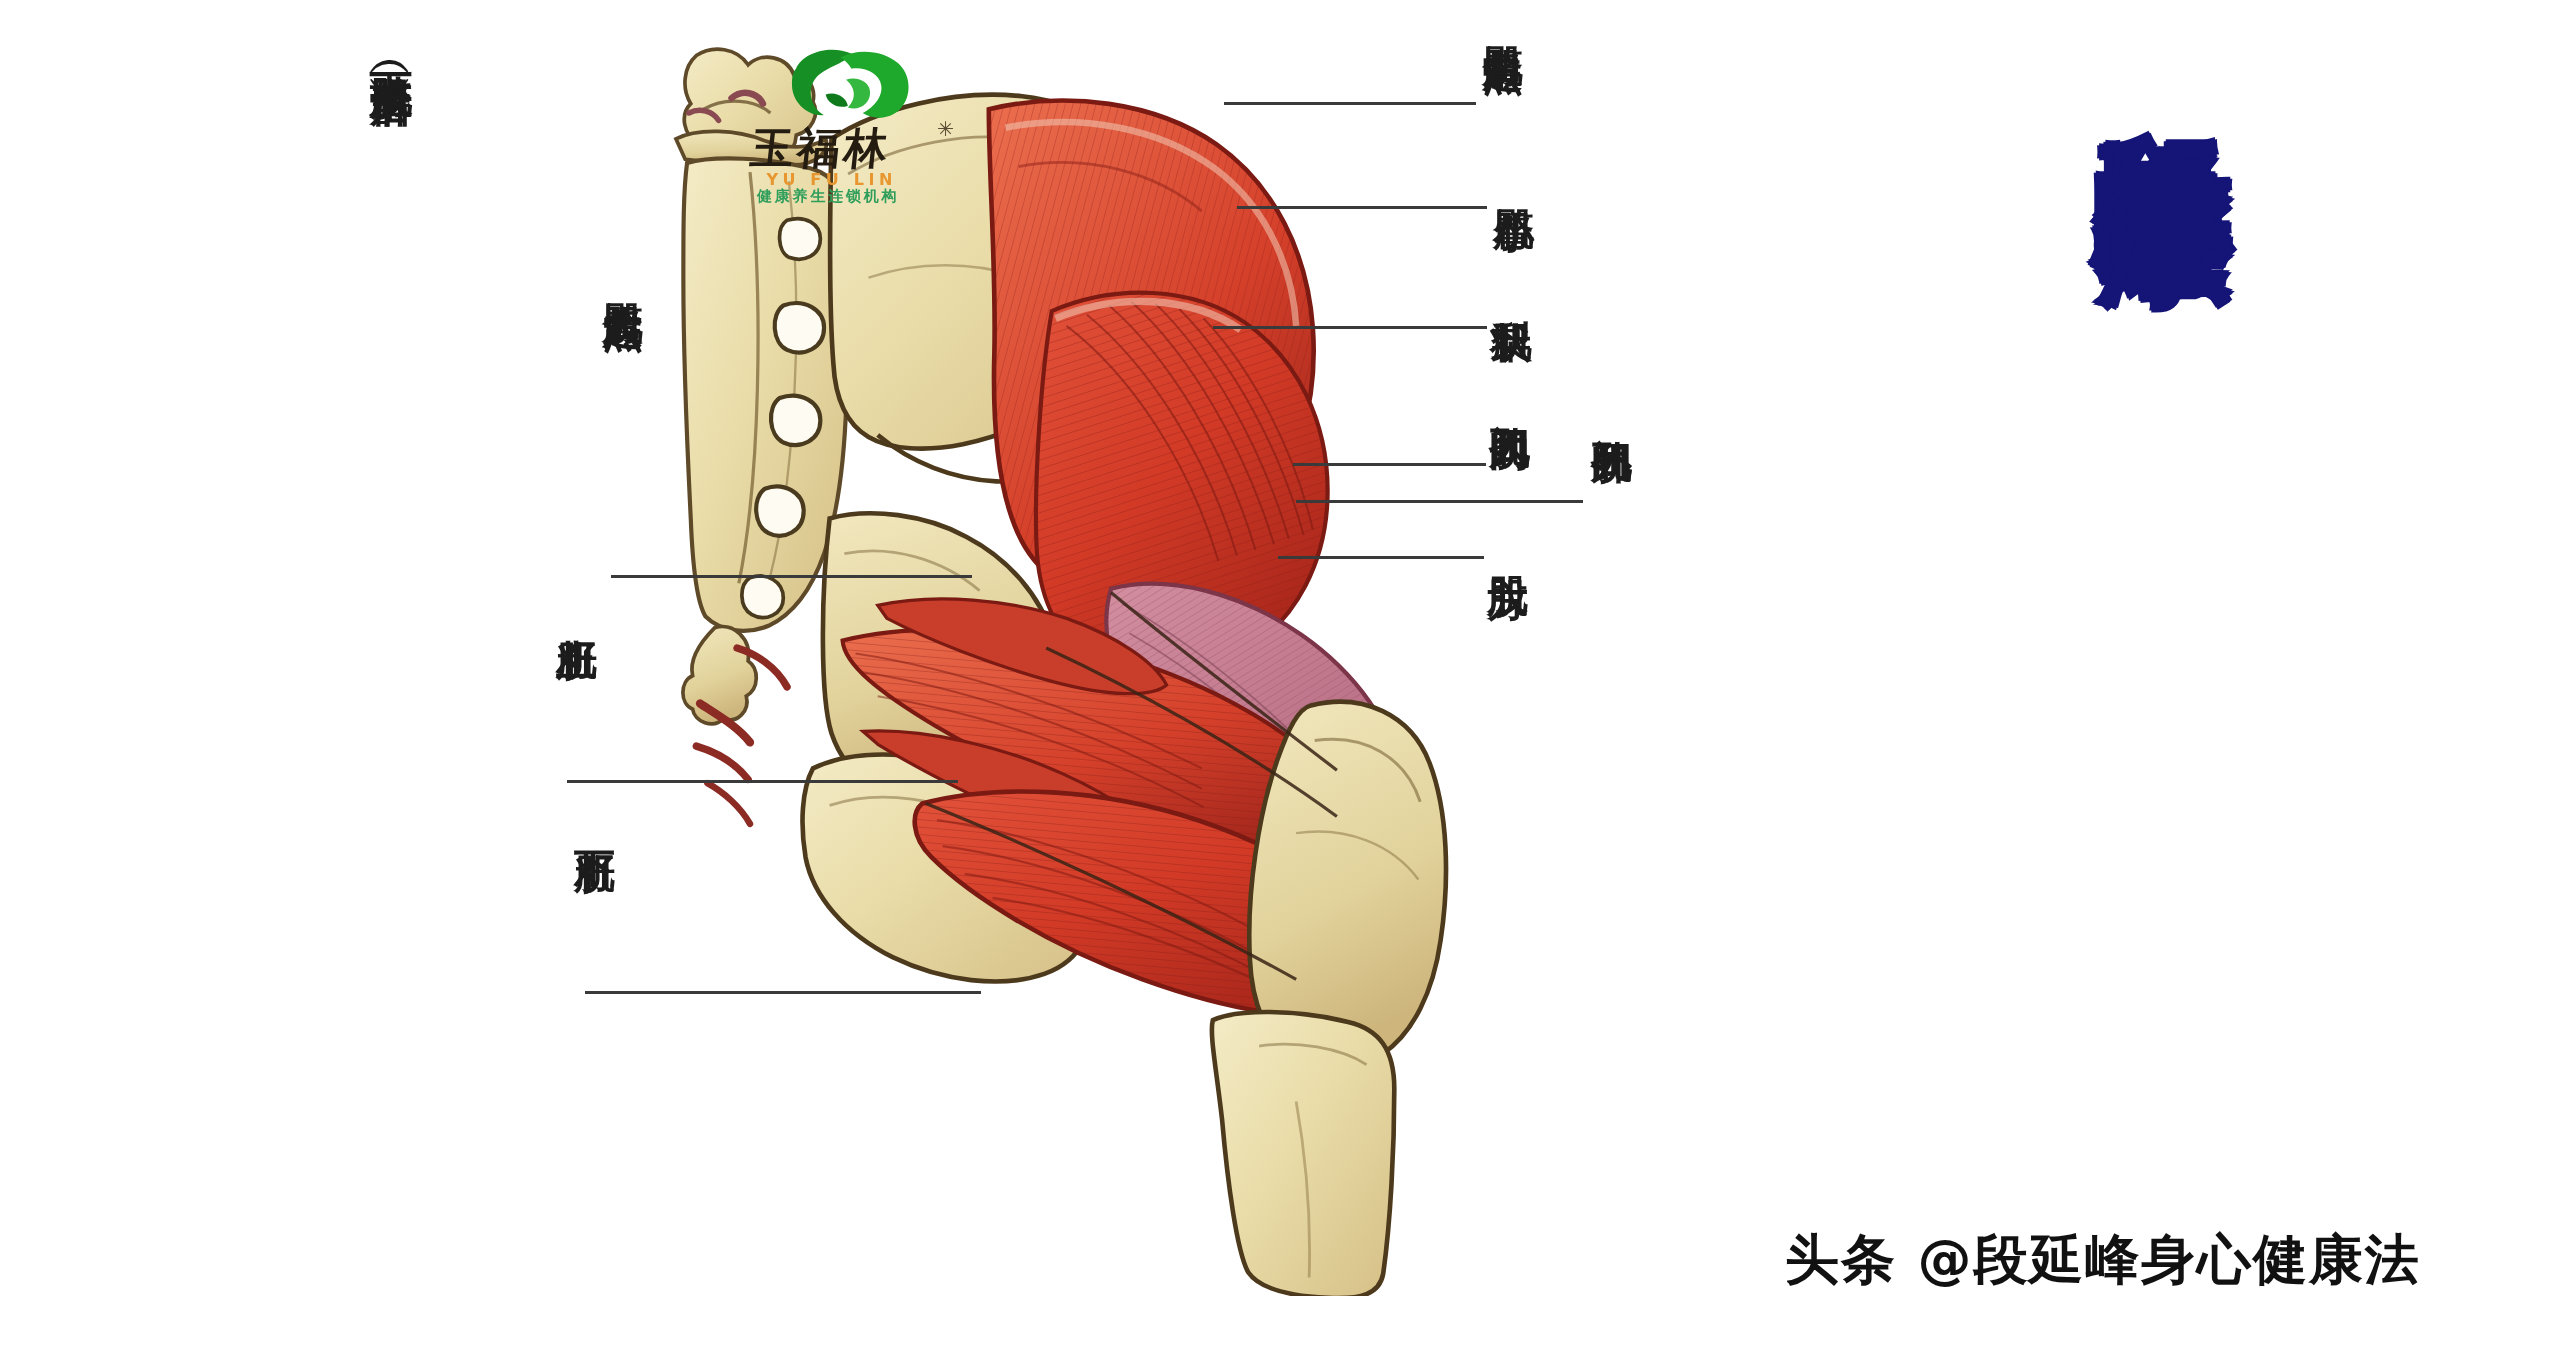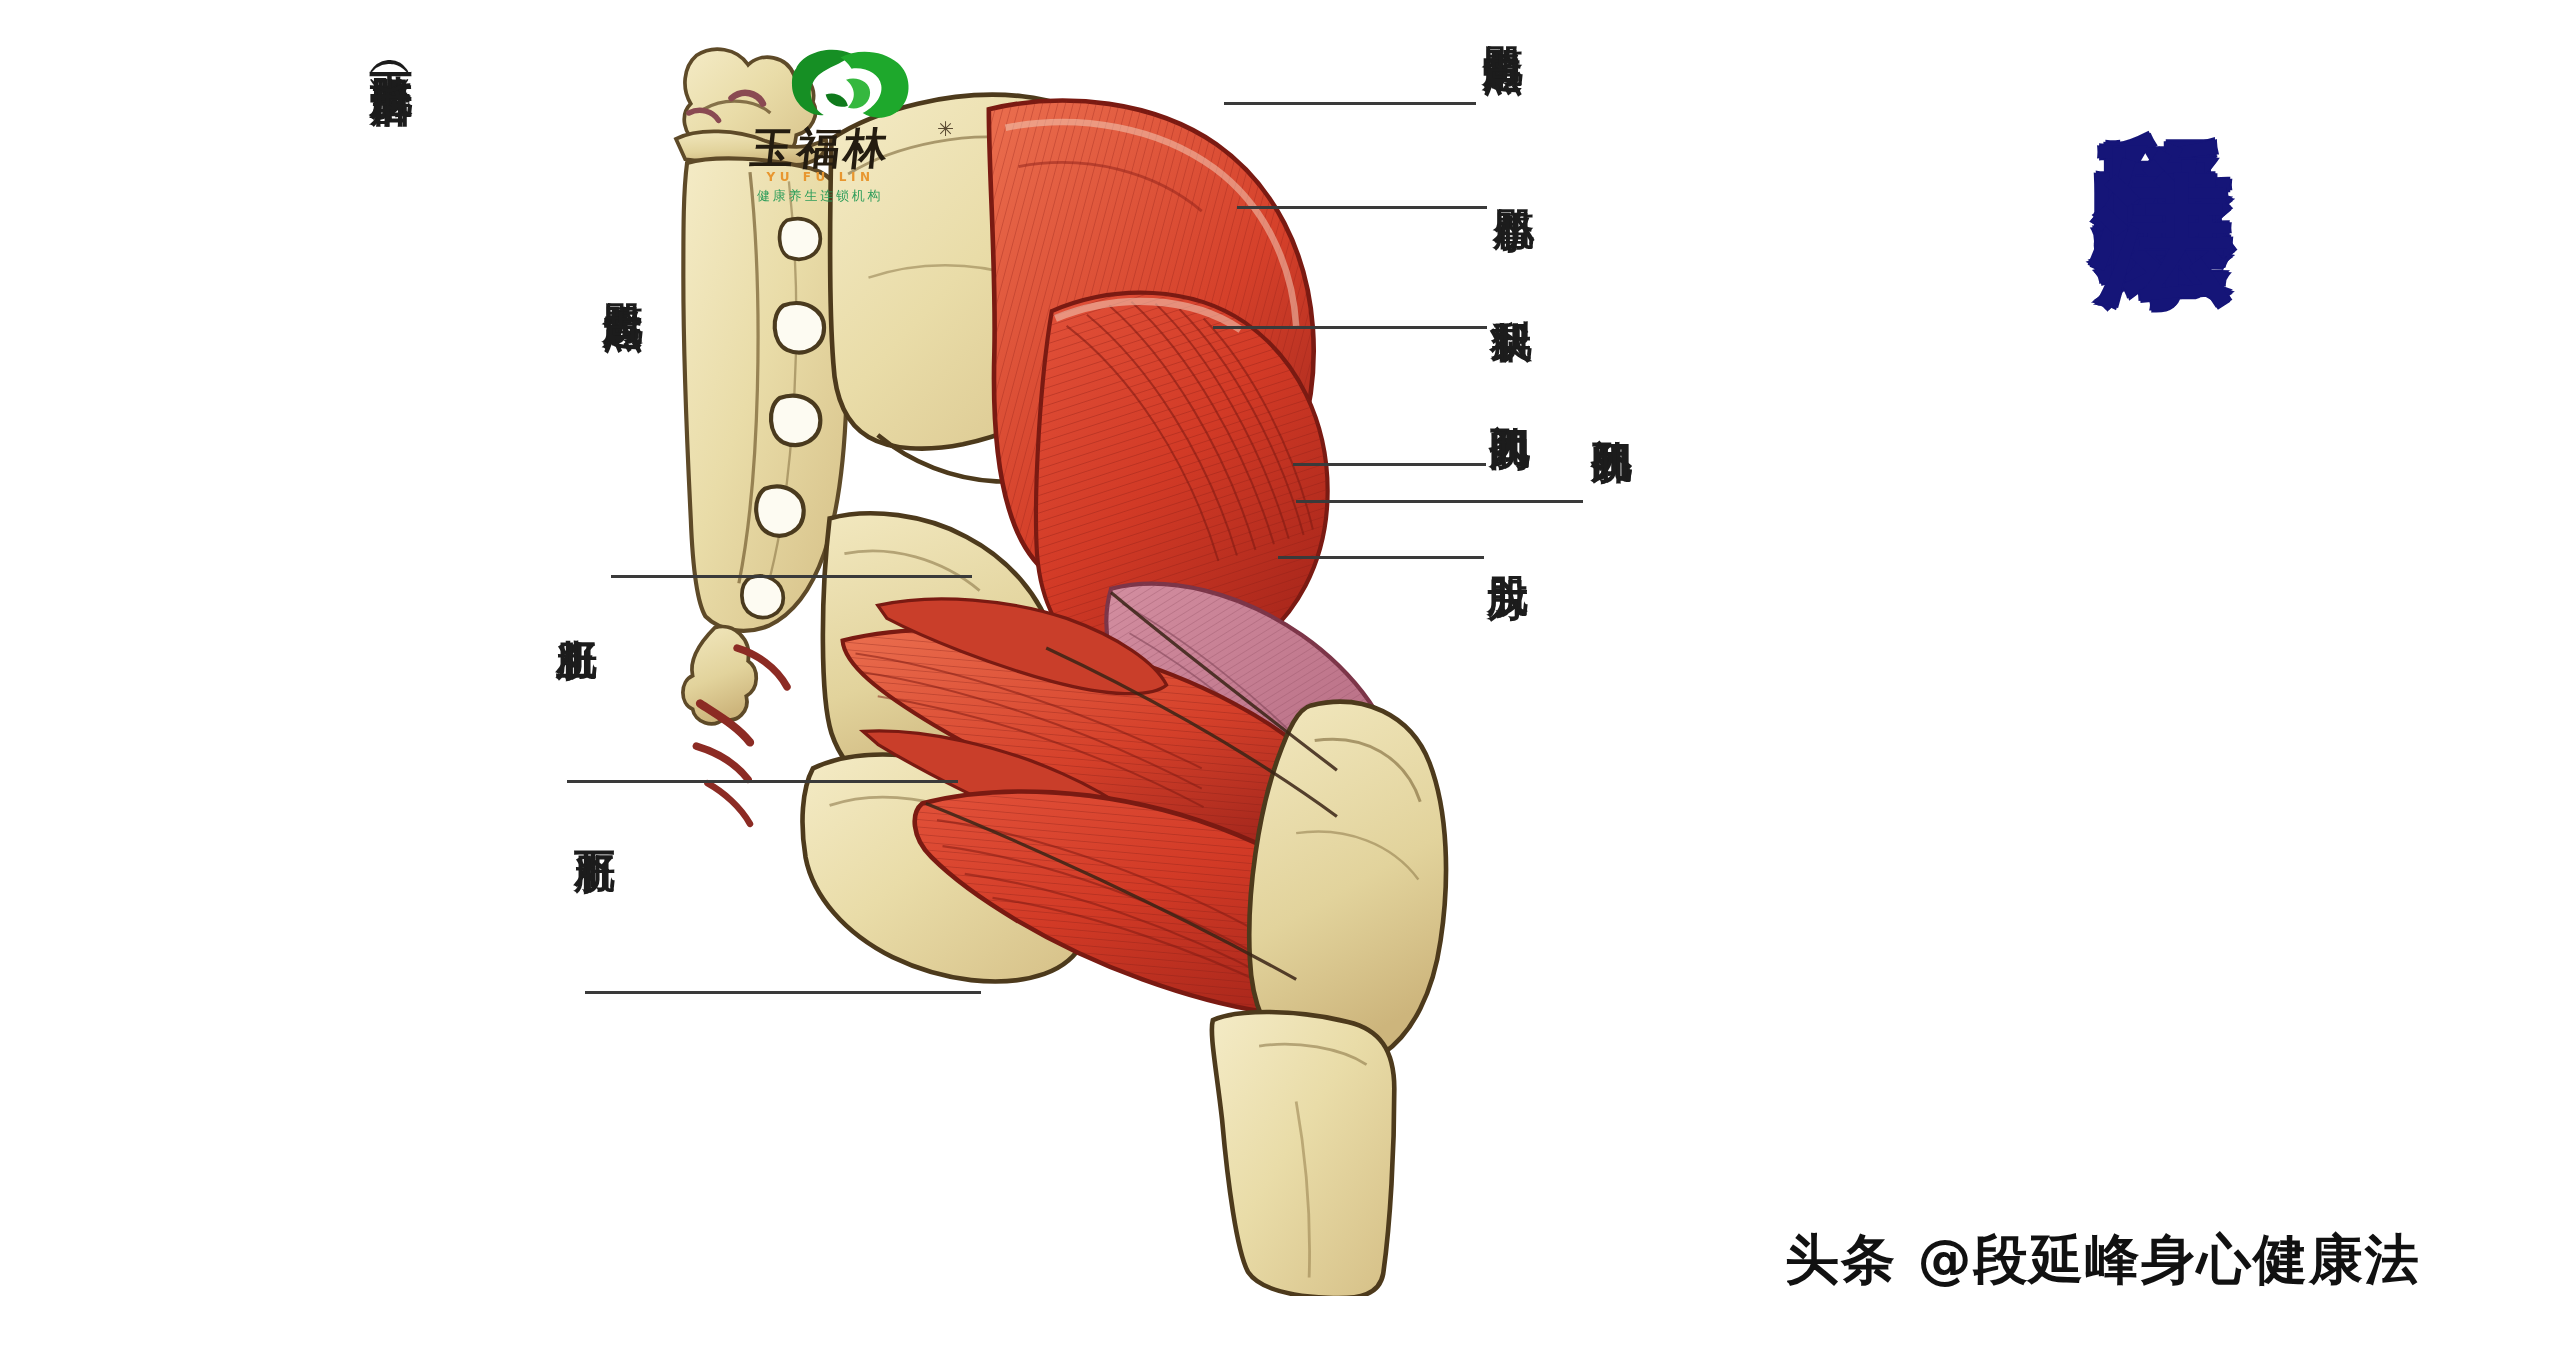--- a/index.html
+++ b/index.html
@@ -92,31 +92,31 @@
     font-weight: 700;
     font-size: 43px;
     color: #241c10;
     letter-spacing: 3.7px;
     white-space: nowrap;
     transform: skewX(-6deg);
   }
   #logo-sub-a {
     position: absolute;
     left: 20.4px; top: 131px;
-    font-size: 12px;
+    font-size: 16px;
     font-weight: 700;
     color: #e8962f;
     letter-spacing: 4.6px;
     white-space: nowrap;
   }
   #logo-sub-b {
     position: absolute;
     left: 11px; top: 148px;
-    font-size: 13px;
-    font-weight: 400;
+    font-size: 15px;
+    font-weight: 700;
     color: #2f9e5b;
     letter-spacing: 2.8px;
     white-space: nowrap;
   }
   #logo-star {
     position: absolute;
     left: 191px; top: 78px;
     font-size: 20.4px;
     color: #5a4a32;
   }

